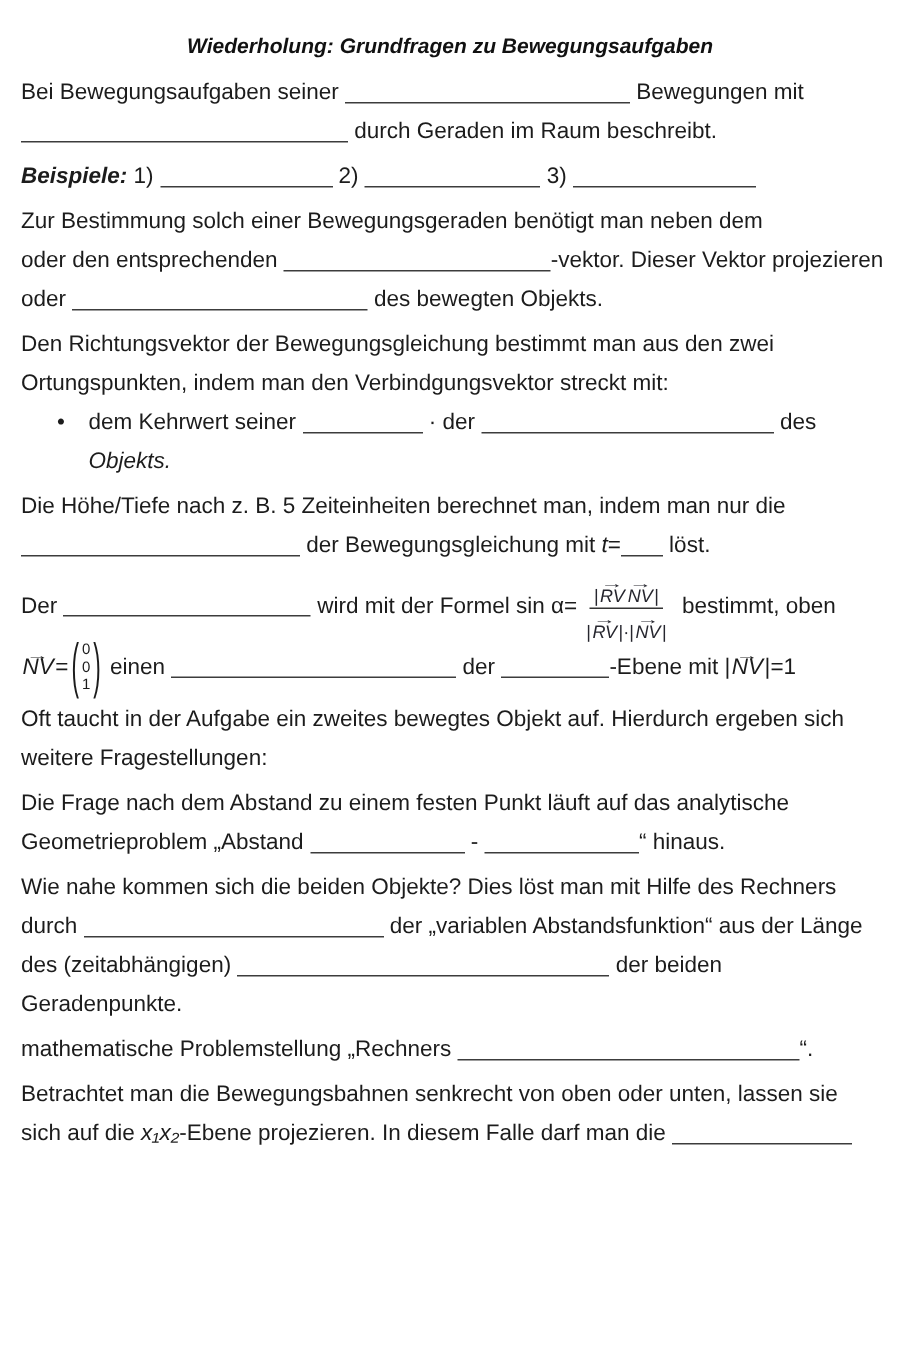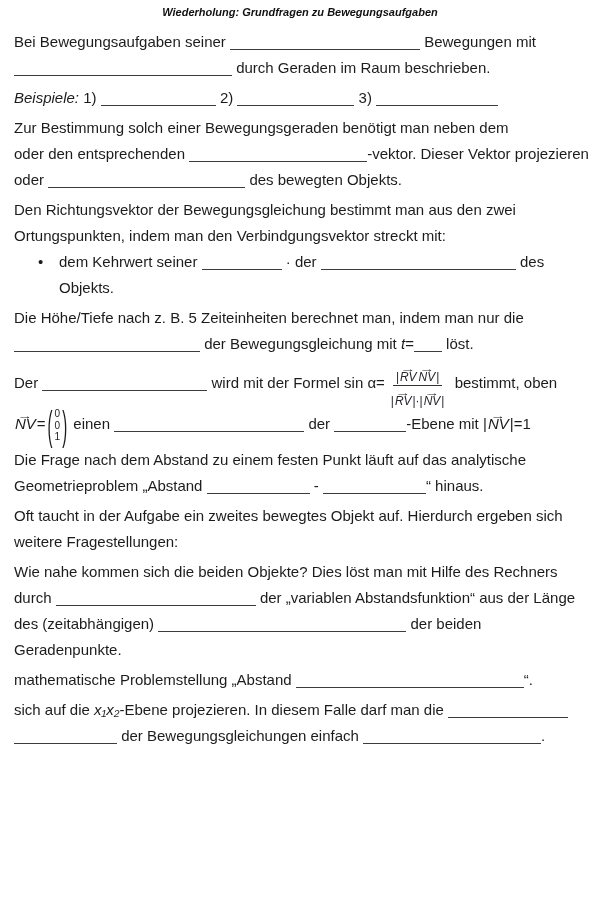--- a/index.html
+++ b/index.html
@@ -4,33 +4,33 @@
 <style>
   html,body{margin:0;padding:0;}
   body{
     width:600px;height:900px;box-sizing:border-box;
     padding:6px 14px 0;
     background:#ffffff;color:#1c1c1c;
     font-family:"Liberation Sans","DejaVu Sans",sans-serif;
     font-size:15px;overflow:hidden;
   }
   .title{
-    font-size:11px;font-weight:bold;font-style:italic;
-    text-align:center;color:#111;margin:0 0 11px;
+    font-size:14px;font-weight:bold;font-style:italic;
+    text-align:center;color:#111;margin:16px 0 11px;
   }
   .para{margin:0 0 4px;}
   .line{line-height:26px;min-height:26px;white-space:nowrap;}
   .blank{
     display:inline-block;height:15px;
     border-bottom:1.3px solid #3c3c3c;margin-bottom:-3px;
   }
-  .bi{font-weight:normal;font-style:italic;margin-top:19px;}
+  .bi{font-weight:bold;font-style:italic;margin-top:19px;}
   .it{font-style:italic;}
   .bullet-line{padding-left:24px;}
-  .bullet-cont{padding-left:45px;}
+  .bullet-cont{padding-left:45px;font-style:italic;}
   .bullet-marker{display:inline-block;width:21px;}
   
   .frac{
     display:inline-flex;flex-direction:column;align-items:center;
     vertical-align:middle;font-size:12px;line-height:14px;margin:0 3px;
     color:#26262e;
   }
   .frac .num{padding:9px 3px 1px;border-bottom:1px solid #333;}
   .frac .den{padding:8px 3px 0;}
   
@@ -53,21 +53,21 @@
   <div class="title">Wiederholung: Grundfragen zu Bewegungsaufgaben</div>
 
   <div class="para">
     <div class="line">
       <span>Bei Bewegungsaufgaben seiner</span>
       <span class="blank" style="width:190px"></span>
       <span>Bewegungen mit</span>
     </div>
     <div class="line">
       <span class="blank" style="width:218px"></span>
-      <span>durch Geraden im Raum beschrieben.</span>
+      <span>durch Geraden im Raum beschreibt.</span>
     </div>
   </div>
 
   <div class="para">
     <div class="line">
       <span class="bi">Beispiele:</span>
       <span>1)</span>
       <span class="blank" style="width:115px"></span>
       <span>2)</span>
       <span class="blank" style="width:117px"></span>
@@ -147,71 +147,69 @@
       <span>einen</span>
       <span class="blank" style="width:190px"></span>
       <span>der</span>
       <span class="blank" style="width:72px"></span><span>-Ebene mit</span>
       <span>|</span><span class="vec"><span class="arr">→</span><span>NV</span></span><span>|</span><span>=1</span>
     </div>
   </div>
 
   <div class="para">
     <div class="line">
+      <span>Oft taucht in der Aufgabe ein zweites bewegtes Objekt auf. Hierdurch ergeben sich</span>
+    </div>
+    <div class="line">
+      <span>weitere Fragestellungen:</span>
+    </div>
+  </div>
+
+  <div class="para">
+    <div class="line">
       <span>Die Frage nach dem Abstand zu einem festen Punkt läuft auf das analytische</span>
     </div>
     <div class="line">
       <span>Geometrieproblem „Abstand</span>
       <span class="blank" style="width:103px"></span>
       <span>-</span>
       <span class="blank" style="width:103px"></span><span>“ hinaus.</span>
     </div>
   </div>
 
   <div class="para">
     <div class="line">
-      <span>Oft taucht in der Aufgabe ein zweites bewegtes Objekt auf. Hierdurch ergeben sich</span>
-    </div>
-    <div class="line">
-      <span>weitere Fragestellungen:</span>
-    </div>
-  </div>
-
-  <div class="para">
-    <div class="line">
       <span>Wie nahe kommen sich die beiden Objekte? Dies löst man mit Hilfe des Rechners</span>
     </div>
     <div class="line">
       <span>durch</span>
       <span class="blank" style="width:200px"></span>
       <span>der „variablen Abstandsfunktion“ aus der Länge</span>
     </div>
     <div class="line">
       <span>des (zeitabhängigen)</span>
       <span class="blank" style="width:248px"></span>
       <span>der beiden</span>
     </div>
     <div class="line">
       <span>Geradenpunkte.</span>
     </div>
   </div>
 
   <div class="para">
     <div class="line">
-      <span>mathematische Problemstellung „Abstand</span>
+      <span>mathematische Problemstellung „Rechners</span>
       <span class="blank" style="width:228px"></span><span>“.</span>
     </div>
   </div>
 
   <div class="para">
+    <div class="line">
+      <span>Betrachtet man die Bewegungsbahnen senkrecht von oben oder unten, lassen sie</span>
+    </div>
     <div class="line">
       <span>sich auf die</span>
       <span class="it">x₁x₂</span><span>-Ebene projezieren. In diesem Falle darf man die</span>
       <span class="blank" style="width:120px"></span>
     </div>
-    <div class="line">
-      <span class="blank" style="width:103px"></span>
-      <span>der Bewegungsgleichungen einfach</span>
-      <span class="blank" style="width:178px"></span><span>.</span>
-    </div>
   </div>
 
 </div>
 
 </body></html>

